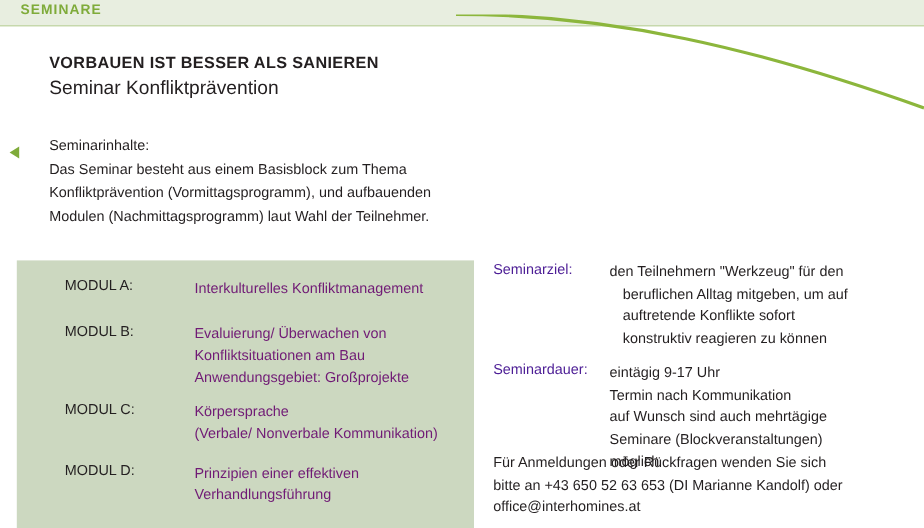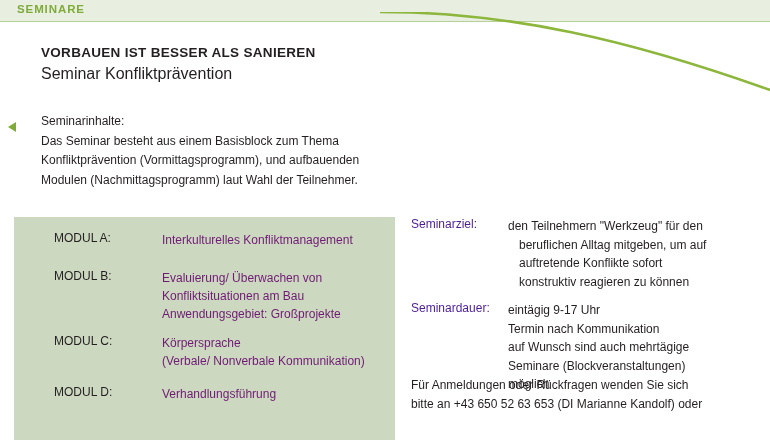--- a/index.html
+++ b/index.html
@@ -217,20 +217,21 @@
       <div class="module-key">MODUL C:</div>
       <div class="module-val">
         <span style="display:block">Körpersprache</span>
         <span style="display:block">(Verbale/ Nonverbale Kommunikation)</span>
       </div>
     </div>
 
     <div class="module-row" style="top:168px;">
       <div class="module-key">MODUL D:</div>
       <div class="module-val">
+        <span style="display:block">Prinzipien einer effektiven</span>
         <span style="display:block">Verhandlungsführung</span>
       </div>
     </div>
 
   </div>
 
   <div class="right-col">
 
     <div class="info-block">
       <div class="info-label">Seminarziel:</div>
@@ -251,15 +252,16 @@
         <span class="ln">Seminare (Blockveranstaltungen)</span>
         <span class="ln">möglich</span>
       </div>
     </div>
 
   </div>
 
   <div class="contact">
     <span class="ln">Für Anmeldungen oder Rückfragen wenden Sie sich</span>
     <span class="ln">bitte an +43 650 52 63 653 (DI Marianne Kandolf) oder</span>
+    <span class="ln">office@interhomines.at</span>
   </div>
 
 </div>
 
 </body></html>

